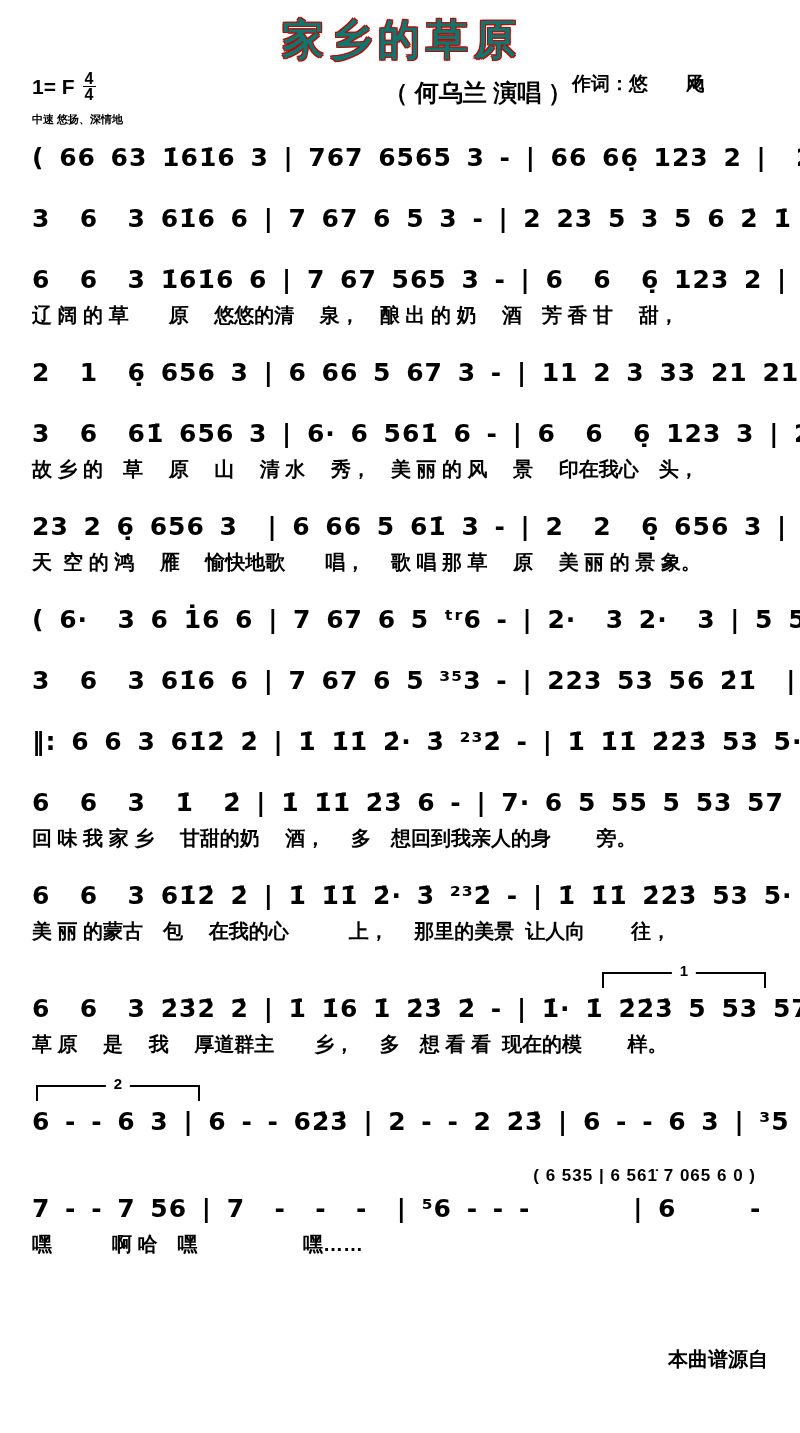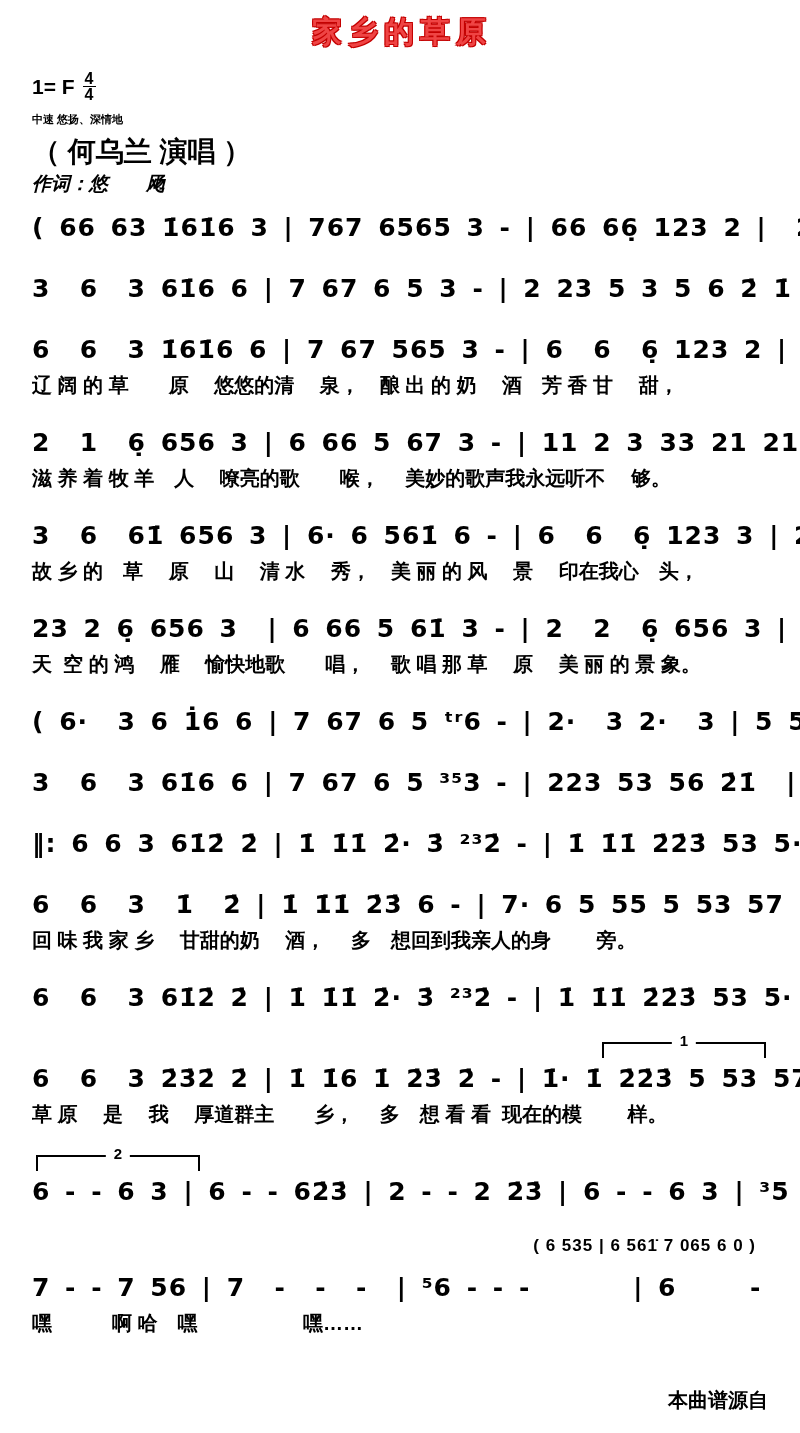--- a/index.html
+++ b/index.html
@@ -8,42 +8,42 @@
     font-family: "Liberation Sans", "DejaVu Sans", sans-serif;
     color: #000; overflow: hidden; box-sizing: border-box;
   }
   .sheet {
     width: 100%; height: 100%; box-sizing: border-box;
     padding: 8px 28px 10px 32px;
     display: flex; flex-direction: column;
   }
   
   .title {
-    text-align: center; font-size: 30px; font-weight: bold;
-    letter-spacing: 6px; margin: 4px 0 2px 0; color: #ef4444;
+    text-align: center; font-size: 42px; font-weight: bold;
+    letter-spacing: 6px; margin: 4px 0 2px 0; color: #0f766e;
     text-shadow: -1px -1px 0 #c40000, 1px -1px 0 #c40000,
                  -1px 1px 0 #c40000, 1px 1px 0 #c40000;
   }
-  .head-row { display: flex; align-items: flex-start; margin-top: 16px; flex-direction: column; }
+  .head-row { display: flex; align-items: flex-start; margin-top: 1px; }
   .key-block { width: 190px; font-weight: bold; }
   .key-line { font-size: 21px; display: flex; align-items: center; }
   .meter { display: inline-flex; flex-direction: column; align-items: center;
            margin-left: 8px; font-size: 16px; line-height: 15px; }
   .meter .num-top { border-bottom: 1.5px solid #000; padding: 0 2px; }
   .tempo { font-size: 11px; font-weight: bold; margin-top: 10px; white-space: pre; }
-  .performer { flex: 1; text-align: left; font-size: 28px; font-weight: bold; padding-top: 6px; }
+  .performer { flex: 1; text-align: right; font-size: 24px; font-weight: bold; padding-top: 6px; }
   .credits { width: 200px; font-size: 19px; font-weight: bold; line-height: 1.35; text-align: left; }
-  .credit-line { display: flex; font-style: italic; }
+  .credit-line { display: flex; }
   .credit-name { white-space: pre; }
   
   .systems { margin-top: 14px; }
   .system { margin-bottom: 27px; }
   .pre-notes {
     display: none; font-weight: bold; font-size: 17px; white-space: pre;
-    text-align: right; padding-right: 16px; margin-bottom: 15px; letter-spacing: 1px;
+    text-align: right; padding-right: 16px; margin-bottom: 6px; letter-spacing: 1px;
   }
   .volta {
     display: none; position: relative; width: 160px; height: 14px;
     border-top: 2px solid #000; border-left: 2px solid #000; border-right: 2px solid #000;
     margin-bottom: 4px;
   }
   .volta.right { margin-left: auto; margin-right: 6px; }
   .volta.left  { margin-left: 4px; }
   .volta-label {
     position: absolute; top: -11px; left: 50%; transform: translateX(-50%);
@@ -106,21 +106,20 @@
 
     <div class="system">
 
       <div class="notes">6  6  3 1̇61̇6 6 | 7 67 565 3 - | 6  6  6̣ 123 2 | 232 216̣ 6̣ - |</div>
       <div class="lyrics">辽 阔 的 草　　原　 悠悠的清　 泉，　酿 出 的 奶　 酒　芳 香 甘　 甜，</div>
     </div>
 
     <div class="system">
 
       <div class="notes">2  1  6̣ 656 3 | 6 66 5 67 3 - | 11 2 3 33 21 216̣  | 6̣ - - -  |</div>
-      <div class="lyrics">滋 养 着 牧 羊　人　 嘹亮的歌　　喉，　 美妙的歌声我永远听不　 够。</div>
     </div>
 
     <div class="system">
 
       <div class="notes">3  6  61̇ 656 3 | 6· 6 561̇ 6 - | 6  6  6̣ 123 3 | 2 21 56 3 - |</div>
       <div class="lyrics">故 乡 的　草　 原　 山　 清 水　 秀，　美 丽 的 风　 景　 印在我心　头，</div>
     </div>
 
     <div class="system">
 
@@ -147,20 +146,21 @@
 
     <div class="system">
 
       <div class="notes">6  6  3  1̇  2̇ | 1̇ 1̇1̇ 2̇3̇ 6 - | 7· 6 5 55 5 53 57 | ⁶¹6 - - -  |</div>
       <div class="lyrics">回 味 我 家 乡　 甘甜的奶　 酒，　 多　想回到我亲人的身　　 旁。</div>
     </div>
 
     <div class="system">
 
       <div class="notes">6  6  3 61̇2̇ 2̇ | 1̇ 1̇1̇ 2̇· 3̇ ²³2̇ - | 1̇ 1̇1̇ 2̇2̇3̇ 53 5· 1̇ | ⁶¹6 - - - |</div>
+      <div class="lyrics">美 丽 的蒙古　包　 在我的心　　　上，　 那里的美景  让人向　　 往，</div>
     </div>
 
     <div class="system">
 
       <div class="volta right" style="display: block;">
         <span class="volta-label">1</span>
       </div>
       <div class="notes">6  6  3 2̇3̇2̇ 2̇ | 1̇ 1̇6 1̇ 2̇3̇ 2̇ - | 1̇· 1̇ 2̇2̇3̇ 5 53 57 | ⁶¹6 - - - :‖</div>
       <div class="lyrics">草 原　 是　 我　 厚道群主　　乡，　 多　想 看 看  现在的模　　 样。</div>
     </div>

